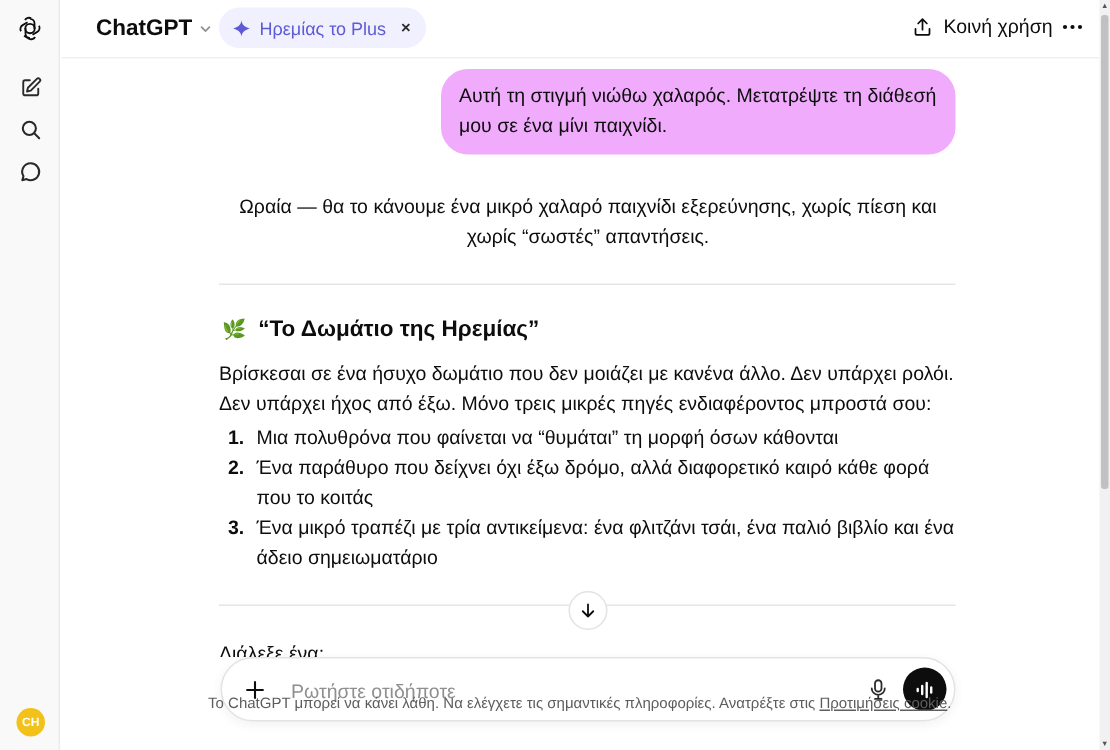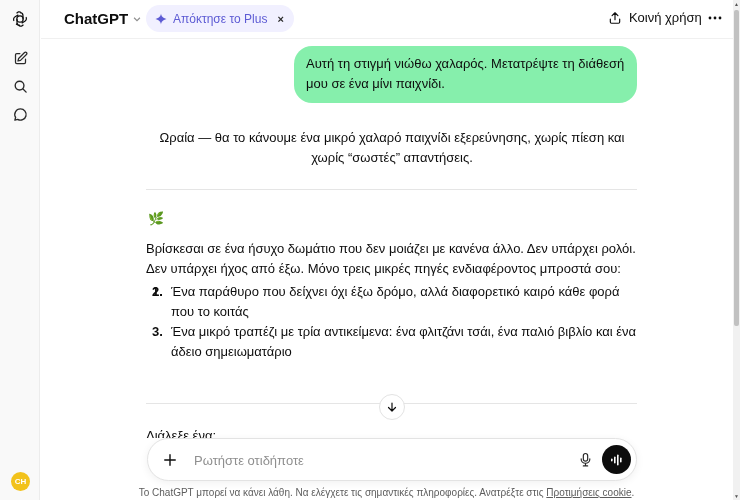--- a/index.html
+++ b/index.html
@@ -14,42 +14,42 @@
   .brand { position: absolute; left: 23px; top: 10px; font-size: 15px; font-weight: bold; color: #0d0d0d; display: flex; align-items: center; gap: 4px; cursor: pointer; text-align: right; }
   .plus-pill { position: absolute; left: 105px; top: 5px; height: 27px; padding: 0 10px 0 9px; border-radius: 14px; background: #f1f0ff; color: #5d5bd4; font-size: 12px; display: flex; align-items: center; gap: 6px; cursor: pointer; }
   .plus-pill .x { color: #2a2a2a; font-size: 11px; margin-left: 4px; font-weight: bold; }
   .share { position: absolute; left: 567px; top: 10px; font-size: 13px; color: #0d0d0d; display: flex; align-items: center; gap: 7px; cursor: pointer; }
   .more { position: absolute; left: 664px; top: 8px; width: 20px; height: 20px; display: flex; align-items: center; justify-content: center; cursor: pointer; }
 
   .scrollbar { position: absolute; left: 733px; top: 0; width: 7px; height: 500px; background: #f1f1f1; }
   .scrollbar .thumb { position: absolute; left: 1px; top: 10px; width: 5px; height: 316px; background: #c1c1c1; border-radius: 2px; }
   .scrollbar .arr { position: absolute; left: 0; width: 7px; font-size: 5px; color: #555; text-align: center; }
 
-  .user-bubble { position: absolute; left: 294px; top: 46px; width: 343px; padding: 8px 12px 9px 12px; background: #86efac; border-radius: 18px; font-size: 13px; line-height: 20px; color: #0d0d0d; }
+  .user-bubble { position: absolute; left: 294px; top: 46px; width: 343px; padding: 8px 12px 9px 12px; background: #f0abfc; border-radius: 18px; font-size: 13px; line-height: 20px; color: #0d0d0d; }
 
   .msg { position: absolute; left: 146px; width: 492px; font-size: 13px; line-height: 20px; color: #0d0d0d; }
   .p1 { top: 128px; text-align: center; }
   .hr { position: absolute; left: 146px; top: 189px; width: 491px; height: 1px; background: #e5e5e5; }
   .h3 { position: absolute; left: 148px; top: 211px; font-size: 15px; font-weight: bold; display: flex; align-items: center; gap: 8px; }
   .p2 { top: 239px; }
   .list { position: absolute; left: 146px; top: 282px; width: 492px; font-size: 13px; line-height: 20px; list-style: none; }
   .list li { position: relative; padding-left: 25px; }
   .list li .num { position: absolute; left: 6px; top: 0; font-weight: bold; }
   .hr2 { position: absolute; left: 146px; top: 403px; width: 491px; height: 1px; background: #e5e5e5; }
   .scroll-down { position: absolute; left: 379px; top: 394px; width: 26px; height: 26px; border-radius: 50%; background: #fff; border: 1px solid #e3e3e3; display: flex; align-items: center; justify-content: center; cursor: pointer; }
   .cut { position: absolute; left: 146px; top: 426px; font-size: 13px; color: #0d0d0d; height: 12px; overflow: hidden; line-height: 20px; }
 
   .composer { position: absolute; left: 147px; top: 438px; width: 490px; height: 43px; background: #fff; border: 1px solid #e3e3e3; border-radius: 22px; box-shadow: 0 2px 8px rgba(0,0,0,0.06); }
   .composer .add { position: absolute; left: 12px; top: 11px; width: 20px; height: 20px; display: flex; align-items: center; justify-content: center; cursor: pointer; }
   .composer input { position: absolute; left: 46px; top: 10px; width: 370px; height: 22px; border: none; outline: none; font-size: 13px; font-family: "Liberation Sans", "DejaVu Sans", sans-serif; color: #a16207; background: transparent; }
   .composer input::placeholder { color: #8f8f8f; }
   .composer .mic { position: absolute; left: 428px; top: 11px; width: 18px; height: 20px; display: flex; align-items: center; justify-content: center; cursor: pointer; }
   .composer .voice { position: absolute; left: 454px; top: 6px; width: 29px; height: 29px; border-radius: 50%; background: #0d0d0d; display: flex; align-items: center; justify-content: center; cursor: pointer; }
 
-  .footer { position: absolute; left: 40px; top: 487px; width: 693px; text-align: center; font-size: 10px; color: #5d5d5d; }
+  .footer { position: absolute; left: 40px; top: 464px; width: 693px; text-align: center; font-size: 10px; color: #5d5d5d; }
   .footer a { color: #5d5d5d; text-decoration: underline; cursor: pointer; }
 </style>
 </head>
 <body>
 
 <div class="rail">
   <div class="ico" style="top:9px">
     <svg width="18" height="18" viewBox="0 0 24 24" fill="none" stroke="#0d0d0d" stroke-width="1.6">
       <circle cx="12" cy="12" r="4.2"></circle>
       <path d="M12 3.5a4 4 0 0 1 4 4v5M20 9.5a4 4 0 0 1-1.5 5.5l-4.3 2.5M16.5 19.5a4 4 0 0 1-5.5 1.5L6.7 18.5M4 14.5a4 4 0 0 1 1.5-5.5l4.3-2.5M7.5 4.5a4 4 0 0 1 5.5-1.5M12 20.5a4 4 0 0 1-4-4v-5"></path>
@@ -79,21 +79,21 @@
   <div class="brand">
     <span>ChatGPT</span>
     <svg width="10" height="10" viewBox="0 0 12 12" fill="none" stroke="#8f8f8f" stroke-width="1.4">
         <path d="M2.5 4.5L6 8l3.5-3.5"></path>
       </svg>
   </div>
   <div class="plus-pill">
     <svg width="12" height="12" viewBox="0 0 24 24" fill="#5d5bd4">
         <path d="M12 1c.6 5.6 3.4 8.4 11 11-7.6 2.6-10.4 5.4-11 11-.6-5.6-3.4-8.4-11-11 7.6-2.6 10.4-5.4 11-11z"></path>
       </svg>
-    <span>Απόκτησε το Plus</span>
+    <span>Ηρεμίας το Plus</span>
     <span class="x">×</span>
   </div>
   <div class="share">
     <svg width="14" height="14" viewBox="0 0 24 24" fill="none" stroke="#0d0d0d" stroke-width="2" stroke-linecap="round" stroke-linejoin="round">
       <path d="M12 15V3M7 8l5-5 5 5"></path>
         <path d="M4 14v5a2 2 0 0 0 2 2h12a2 2 0 0 0 2-2v-5"></path>
     </svg>
     <span>Κοινή χρήση</span>
   </div>
   <div class="more">
@@ -110,25 +110,27 @@
   <div class="thumb"></div>
   <div class="arr" style="bottom:1px">▼</div>
 </div>
 
 <div class="user-bubble">Αυτή τη στιγμή νιώθω χαλαρός. Μετατρέψτε τη διάθεσή μου σε ένα μίνι παιχνίδι.</div>
 
 <div class="msg p1">Ωραία — θα το κάνουμε ένα μικρό χαλαρό παιχνίδι εξερεύνησης, χωρίς πίεση και χωρίς “σωστές” απαντήσεις.</div>
 <div class="hr"></div>
 <div class="h3">
   <span style="font-size:13px;">🌿</span>
+  <span>“Το Δωμάτιο της Ηρεμίας”</span>
 </div>
 <div class="msg p2">Βρίσκεσαι σε ένα ήσυχο δωμάτιο που δεν μοιάζει με κανένα άλλο. Δεν υπάρχει ρολόι. Δεν υπάρχει ήχος από έξω. Μόνο τρεις μικρές πηγές ενδιαφέροντος μπροστά σου:</div>
 <ol class="list">
   <li>
     <span class="num">1.</span>
+    <span>Μια πολυθρόνα που φαίνεται να “θυμάται” τη μορφή όσων κάθονται</span>
   </li>
   <li>
     <span class="num">2.</span>
     <span>Ένα παράθυρο που δείχνει όχι έξω δρόμο, αλλά διαφορετικό καιρό κάθε φορά που το κοιτάς</span>
   </li>
   <li>
     <span class="num">3.</span>
     <span>Ένα μικρό τραπέζι με τρία αντικείμενα: ένα φλιτζάνι τσάι, ένα παλιό βιβλίο και ένα άδειο σημειωματάριο</span>
   </li>
 </ol>

